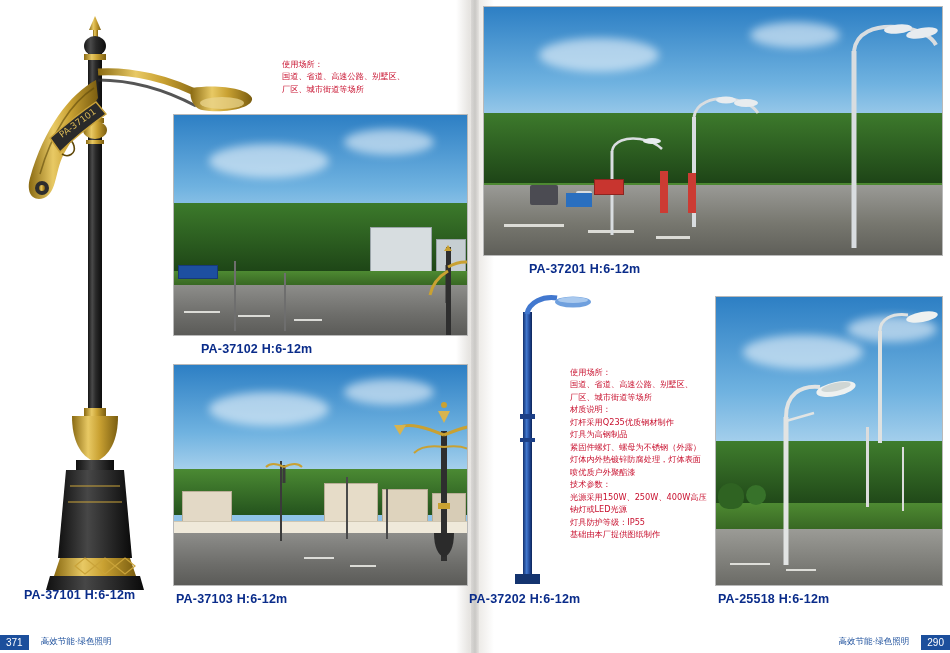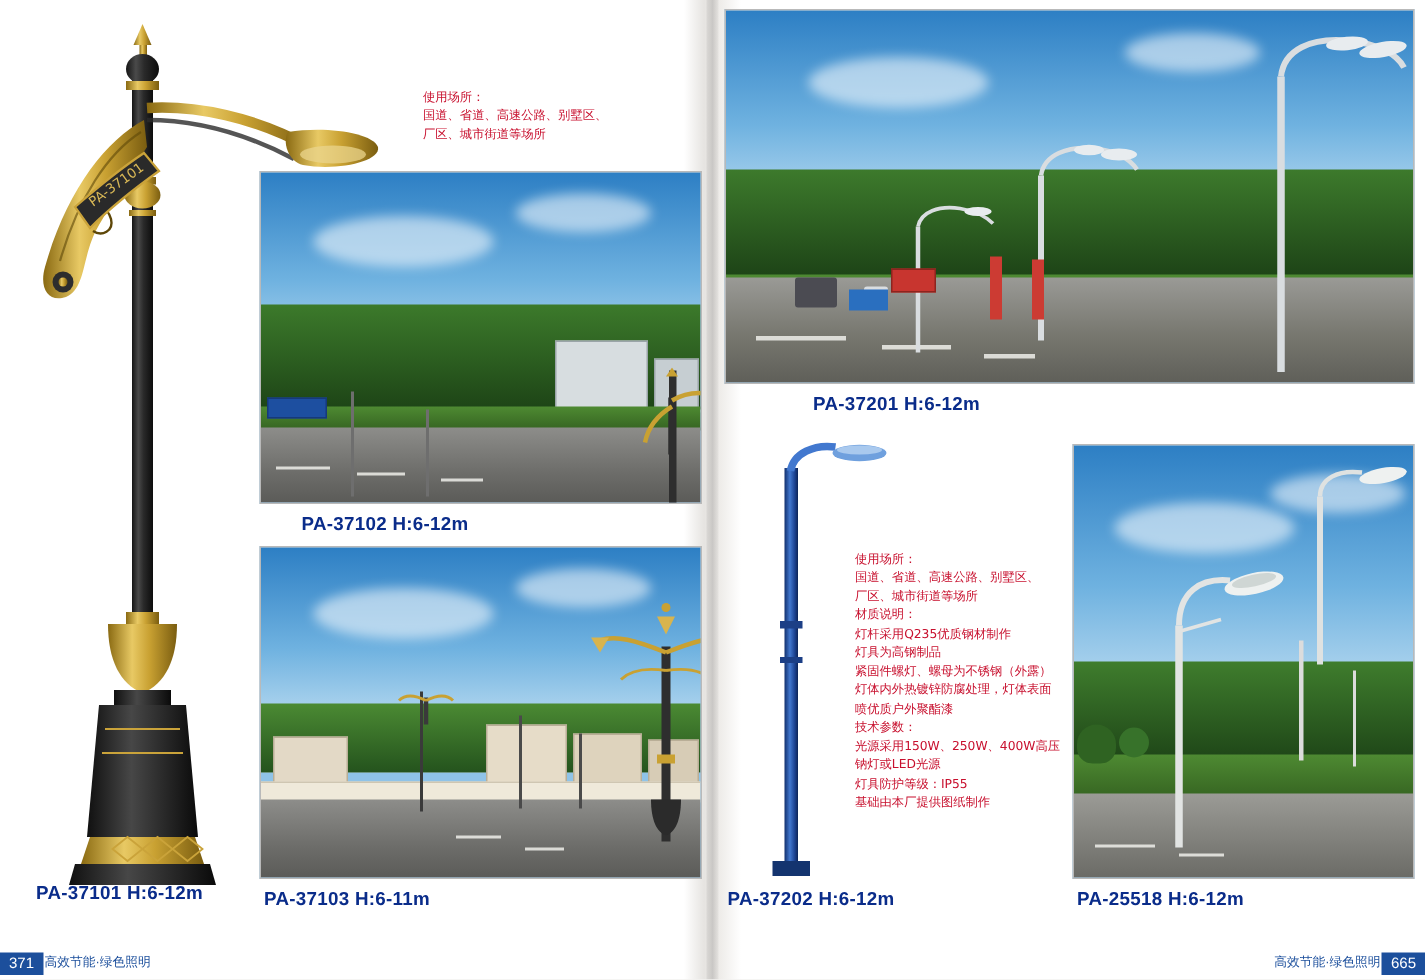--- a/index.html
+++ b/index.html
@@ -83,21 +83,21 @@
   
   .folio {
     position: absolute; bottom: 0; height: 22px;
     display: flex; align-items: center;
     font-size: 9px;
   }
   .folio-num {
     background: #1c4f9c; color: #fff; font-weight: normal;
     padding: 2px 6px; font-size: 10px;
   }
-  .folio-txt { color: #1c4f9c; margin: 0 1px; font-size: 8.5px; }
+  .folio-txt { color: #1c4f9c; margin: 0 12px; font-size: 8.5px; }
   .folio-left { left: 0; }
   .folio-right { right: 0; }
 
   
   #lamp37101 { position: absolute; left: 10px; top: 10px; width: 250px; height: 585px; }
 </style>
 </head>
 <body>
 
 <div class="page">
@@ -224,21 +224,21 @@
     </svg>
     <div class="pole" style="left:106px; top:96px; height:80px; background:#3a3a3a;"></div>
     <svg style="position:absolute; left:88px; top:90px;" width="44" height="30" viewBox="0 0 44 30">
       <path d="M22 28 L22 10" stroke="#3a3a3a" stroke-width="3"></path>
       <path d="M22 12 C14 8 8 8 4 12" stroke="#c9a132" stroke-width="2" fill="none"></path>
       <path d="M22 12 C30 8 36 8 40 12" stroke="#c9a132" stroke-width="2" fill="none"></path>
     </svg>
     <div class="pole" style="left:172px; top:112px; height:62px; background:#4a4a4a;"></div>
     <div class="pole" style="left:212px; top:124px; height:50px; background:#4a4a4a;"></div>
   </div>
-  <div class="caption" style="left:176px; top:592px;">PA-37103 H:6-11m</div>
+  <div class="caption" style="left:176px; top:592px;">PA-37103 H:6-12m</div>
 
   <div class="photo" style="left:483px; top:6px; width:460px; height:250px;">
     <div class="sky clouds" style="height:170px;"></div>
     <div class="treeline" style="bottom:66px; height:76px; background:linear-gradient(to bottom,#3d7a2c,#1b4015);"></div>
     <div class="grass" style="left:0; bottom:40px; width:100%; height:32px;"></div>
     <div class="road" style="height:70px; background:linear-gradient(to bottom,#9a9a96 0%,#77776f 55%,#5f5f59 100%);"></div>
     <div class="roadline" style="left:20px; bottom:28px; width:60px; height:3px;"></div>
     <div class="roadline" style="left:104px; bottom:22px; width:46px; height:3px;"></div>
     <div class="roadline" style="left:172px; bottom:16px; width:34px; height:3px;"></div>
 
@@ -261,21 +261,21 @@
       <path d="M30 108 L30 24" stroke="#d9dde0" stroke-width="3"></path>
       <path d="M30 24 C32 14 44 10 58 12 C70 14 76 18 80 22" stroke="#d9dde0" stroke-width="2.5" fill="none"></path>
       <ellipse cx="70" cy="14" rx="9" ry="3" fill="#e8ecef"></ellipse>
     </svg>
 
     <div style="position:absolute; left:110px; top:172px; width:30px; height:16px; background:#c8352f; border:1px solid #8d241f;"></div>
     <div style="position:absolute; left:176px; top:164px; width:8px; height:42px; background:#cc3b33;"></div>
     <div style="position:absolute; left:204px; top:166px; width:8px; height:40px; background:#cc3b33;"></div>
     <div style="position:absolute; left:82px; top:186px; width:26px; height:14px; background:#2a6fbf;"></div>
   </div>
-  <div class="caption" style="left:498px; top:262px;padding-left:44px;">PA-37201 H:6-12m</div>
+  <div class="caption" style="left:485px; top:262px;padding-left:44px;">PA-37201 H:6-12m</div>
 
   <svg style="position:absolute; left:495px; top:288px;" width="110" height="300" viewBox="0 0 110 300">
     <defs>
       <linearGradient id="bluePole" x1="0" y1="0" x2="1" y2="0">
         <stop offset="0%" stop-color="#12306e"></stop>
         <stop offset="40%" stop-color="#3f6fc4"></stop>
         <stop offset="70%" stop-color="#1f4campaign"></stop>
         <stop offset="100%" stop-color="#0d2456"></stop>
       </linearGradient>
       <linearGradient id="bluePole2" x1="0" y1="0" x2="1" y2="0">
@@ -286,21 +286,21 @@
       </linearGradient>
     </defs>
     <rect x="28" y="24" width="9" height="272" fill="url(#bluePole2)"></rect>
     <path d="M32 26 C34 14 48 8 62 10" stroke="#4278cf" stroke-width="5" fill="none"></path>
     <ellipse cx="78" cy="14" rx="18" ry="5.5" fill="#6fa0de"></ellipse>
     <ellipse cx="78" cy="12" rx="15" ry="3" fill="#a9c9ee"></ellipse>
     <rect x="25" y="126" width="15" height="5" fill="#1c3f86"></rect>
     <rect x="25" y="150" width="15" height="4" fill="#1c3f86"></rect>
     <rect x="20" y="286" width="25" height="10" fill="#14346f"></rect>
   </svg>
-  <div class="caption" style="left:485px; top:592px;">PA-37202 H:6-12m</div>
+  <div class="caption" style="left:469px; top:592px;">PA-37202 H:6-12m</div>
 
   <div class="spec" style="left:570px; top:366px; width:190px;">使用场所：
 国道、省道、高速公路、别墅区、
 厂区、城市街道等场所
 材质说明：
 灯杆采用Q235优质钢材制作
 灯具为高钢制品
 紧固件螺灯、螺母为不锈钢（外露）
 灯体内外热镀锌防腐处理，灯体表面
 喷优质户外聚酯漆
@@ -338,15 +338,15 @@
     <div style="position:absolute; left:30px; bottom:80px; width:20px; height:20px; background:#37722a; border-radius:50%;"></div>
   </div>
   <div class="caption" style="left:718px; top:592px;">PA-25518 H:6-12m</div>
 
   <div class="folio folio-left">
     <span class="folio-num">371</span>
     <span class="folio-txt">高效节能·绿色照明</span>
   </div>
   <div class="folio folio-right">
     <span class="folio-txt">高效节能·绿色照明</span>
-    <span class="folio-num">665</span>
+    <span class="folio-num">290</span>
   </div>
 </div>
 
 </body></html>

